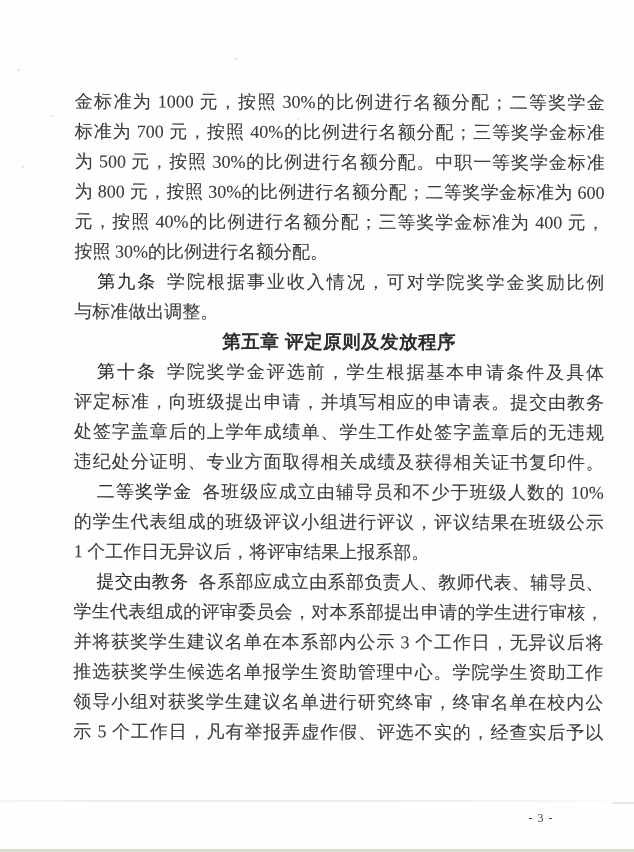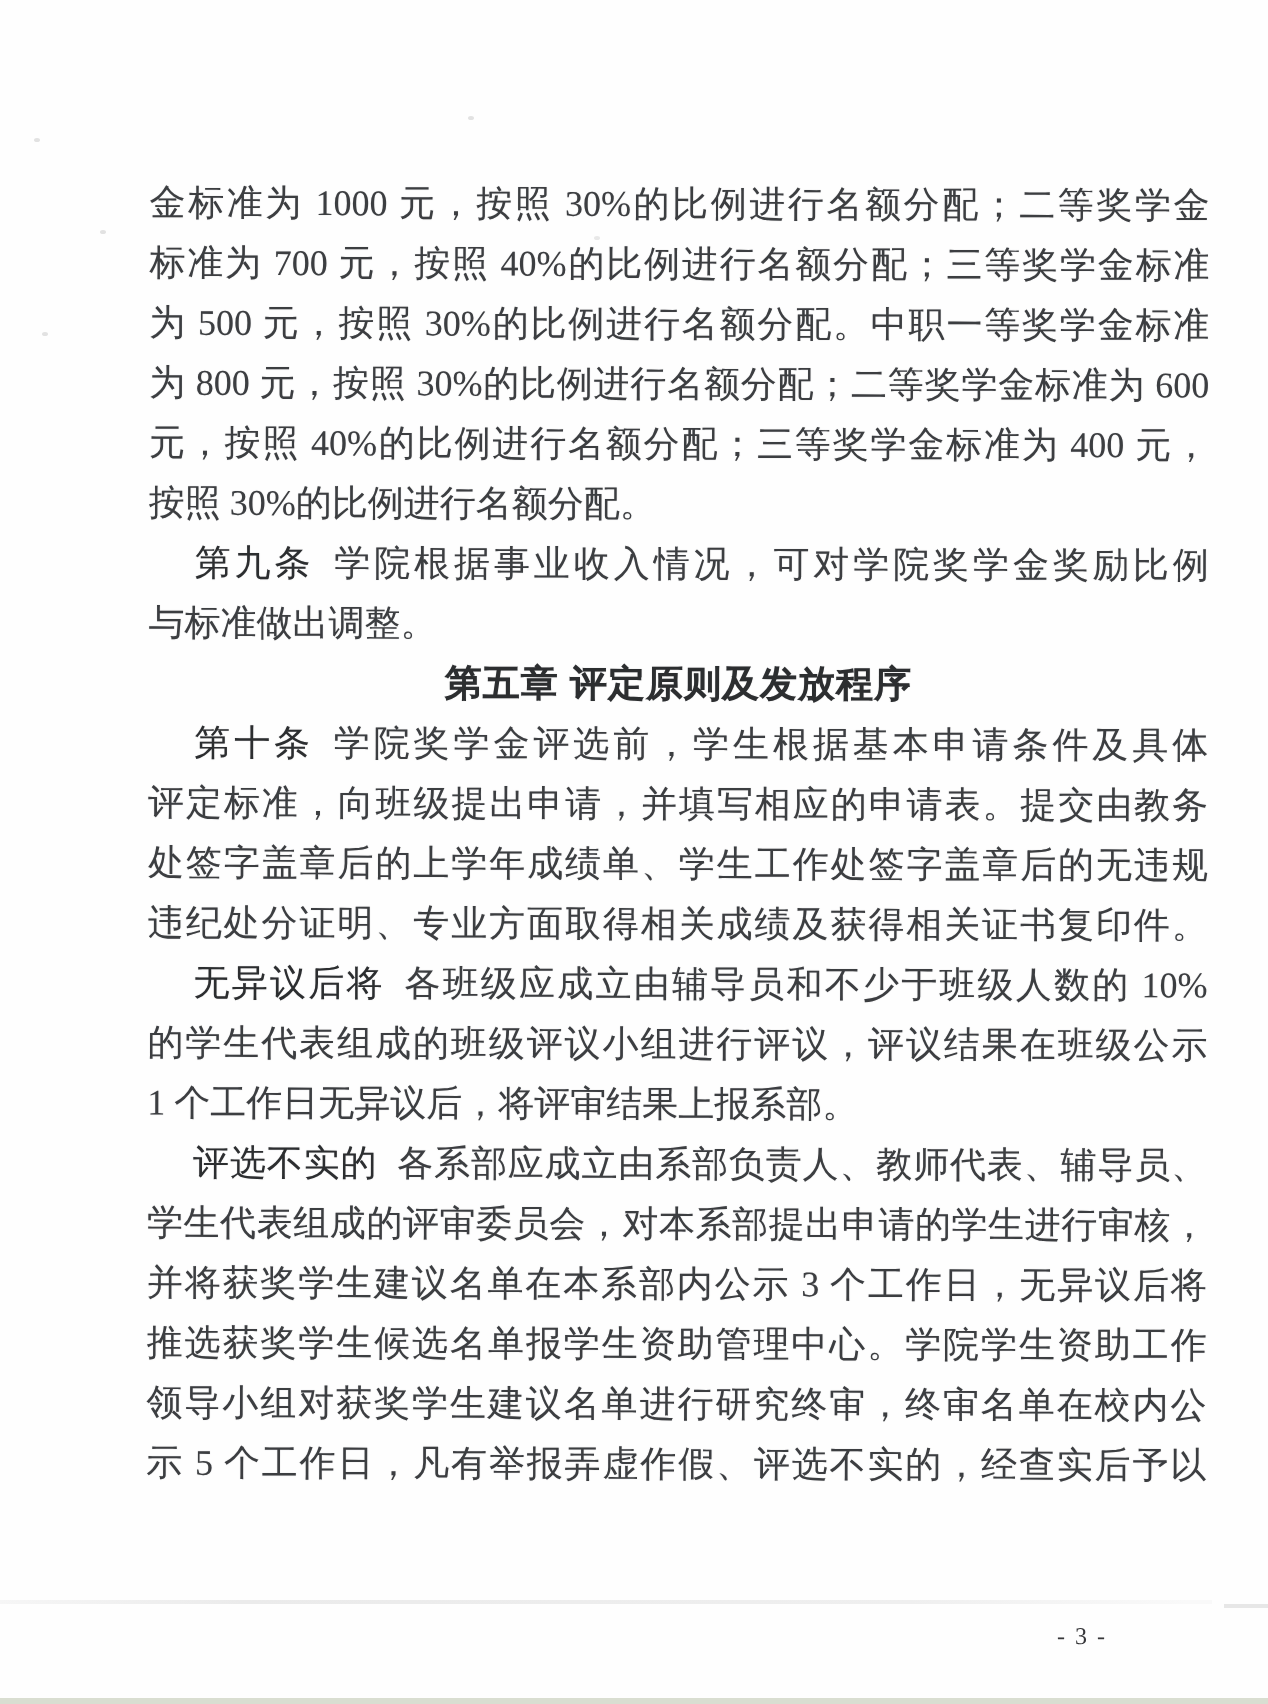--- a/index.html
+++ b/index.html
@@ -107,24 +107,24 @@
       <div class="line fill">为 800 元，按照 30%的比例进行名额分配；二等奖学金标准为 600</div>
       <div class="line fill">元，按照 40%的比例进行名额分配；三等奖学金标准为 400 元，</div>
       <div class="line end">按照 30%的比例进行名额分配。</div>
       <div class="line fill indent"><span class="lead">第九条</span>学院根据事业收入情况，可对学院奖学金奖励比例</div>
       <div class="line end">与标准做出调整。</div>
       <div class="line heading">第五章 评定原则及发放程序</div>
       <div class="line fill indent"><span class="lead">第十条</span>学院奖学金评选前，学生根据基本申请条件及具体</div>
       <div class="line fill">评定标准，向班级提出申请，并填写相应的申请表。提交由教务</div>
       <div class="line fill">处签字盖章后的上学年成绩单、学生工作处签字盖章后的无违规</div>
       <div class="line fill">违纪处分证明、专业方面取得相关成绩及获得相关证书复印件。</div>
-      <div class="line fill indent"><span class="lead">无异议后将</span>各班级应成立由辅导员和不少于班级人数的 10%</div>
+      <div class="line fill indent"><span class="lead">二等奖学金</span>各班级应成立由辅导员和不少于班级人数的 10%</div>
       <div class="line fill">的学生代表组成的班级评议小组进行评议，评议结果在班级公示</div>
       <div class="line end">1 个工作日无异议后，将评审结果上报系部。</div>
-      <div class="line fill indent"><span class="lead">评选不实的</span>各系部应成立由系部负责人、教师代表、辅导员、</div>
+      <div class="line fill indent"><span class="lead">提交由教务</span>各系部应成立由系部负责人、教师代表、辅导员、</div>
       <div class="line fill">学生代表组成的评审委员会，对本系部提出申请的学生进行审核，</div>
       <div class="line fill">并将获奖学生建议名单在本系部内公示 3 个工作日，无异议后将</div>
       <div class="line fill">推选获奖学生候选名单报学生资助管理中心。学院学生资助工作</div>
       <div class="line fill">领导小组对获奖学生建议名单进行研究终审，终审名单在校内公</div>
       <div class="line fill">示 5 个工作日，凡有举报弄虚作假、评选不实的，经查实后予以</div>
     </div>
 
   <div class="fold-line"></div>
   <div class="fold-line-right"></div>
 

